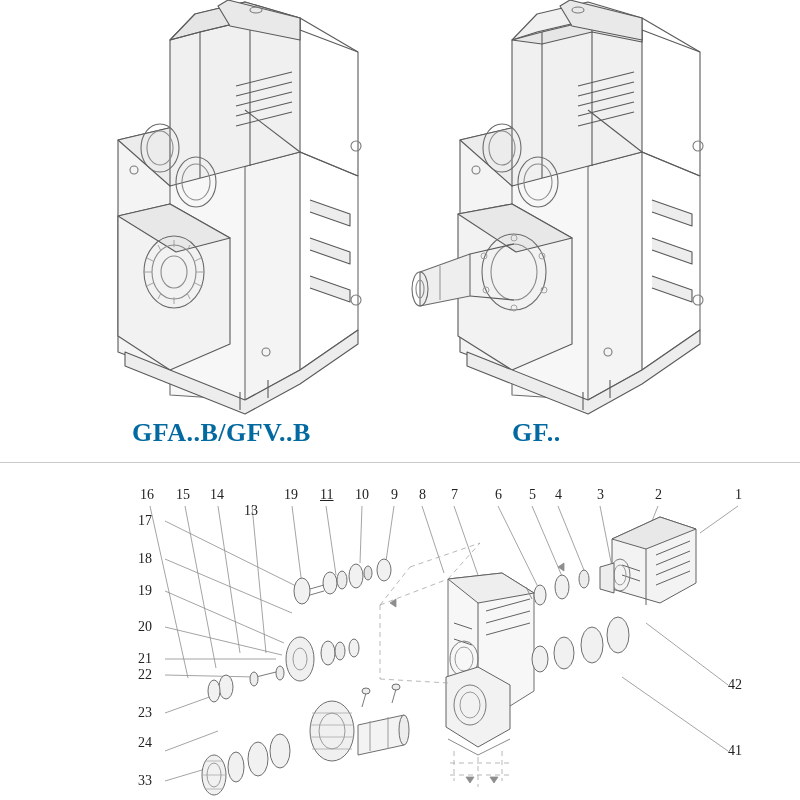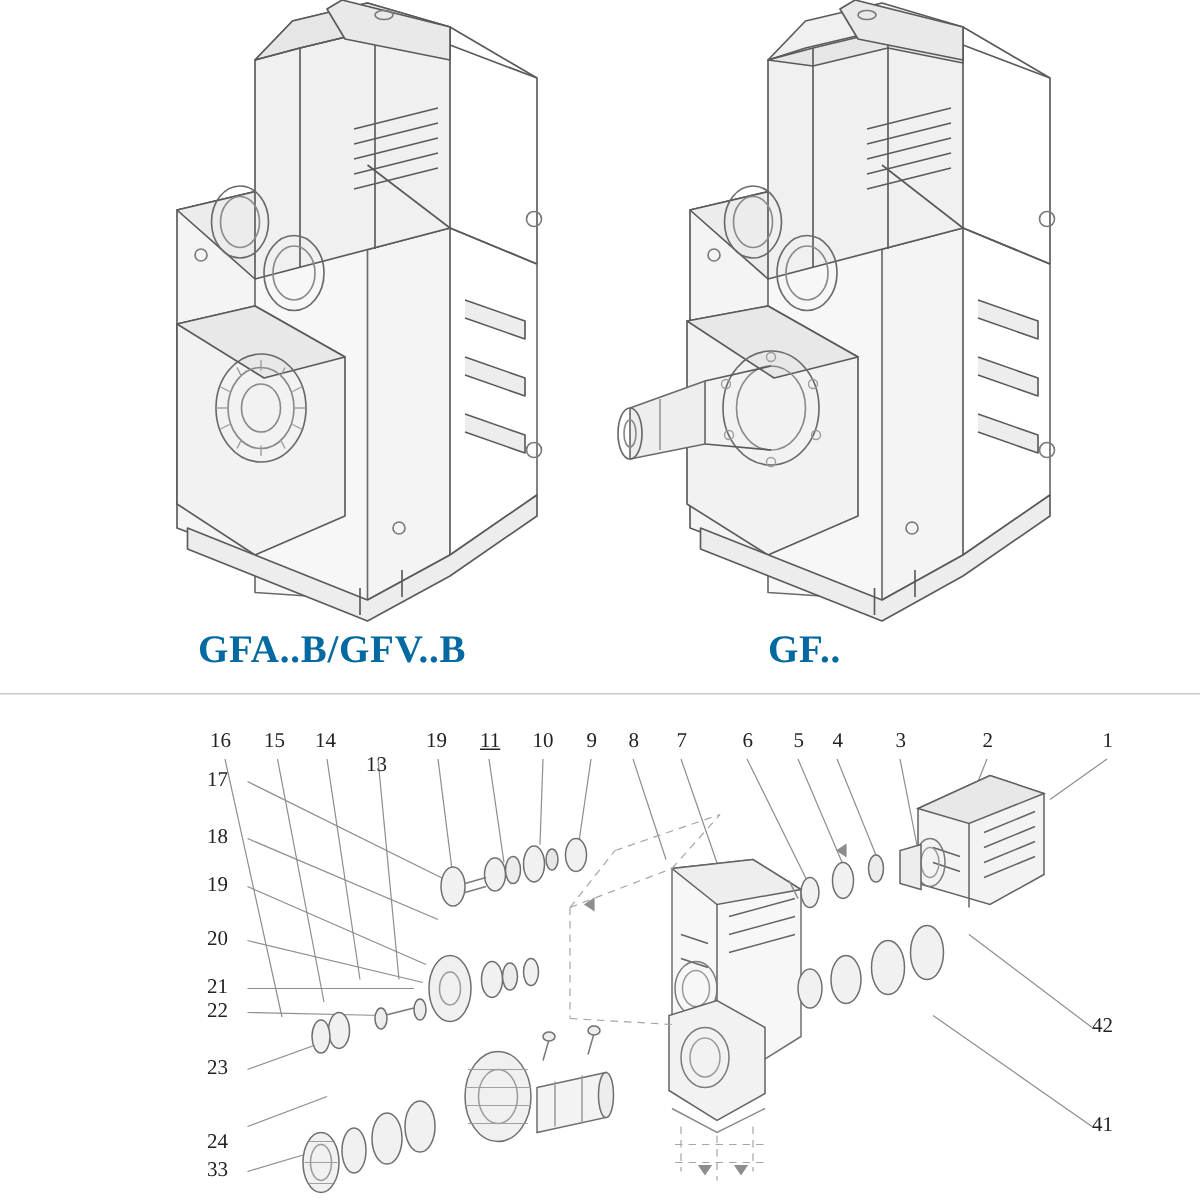--- a/index.html
+++ b/index.html
@@ -378,20 +378,20 @@
     <div class="callout" style="left:615px; top:24px;">2</div>
     <div class="callout" style="left:695px; top:24px;">1</div>
 
     <div class="callout" style="left:98px; top:50px;">17</div>
     <div class="callout" style="left:98px; top:88px;">18</div>
     <div class="callout" style="left:98px; top:120px;">19</div>
     <div class="callout" style="left:98px; top:156px;">20</div>
     <div class="callout" style="left:98px; top:188px;">21</div>
     <div class="callout" style="left:98px; top:204px;">22</div>
     <div class="callout" style="left:98px; top:242px;">23</div>
-    <div class="callout" style="left:98px; top:291px;font-family:Liberation Serif, serif;">24</div>
+    <div class="callout" style="left:98px; top:272px;font-family:Liberation Serif, serif;">24</div>
     <div class="callout" style="left:98px; top:310px;">33</div>
 
     <div class="callout" style="left:688px; top:214px;">42</div>
     <div class="callout" style="left:688px; top:280px;">41</div>
   </div>
 
 </div>
 
 </body></html>

